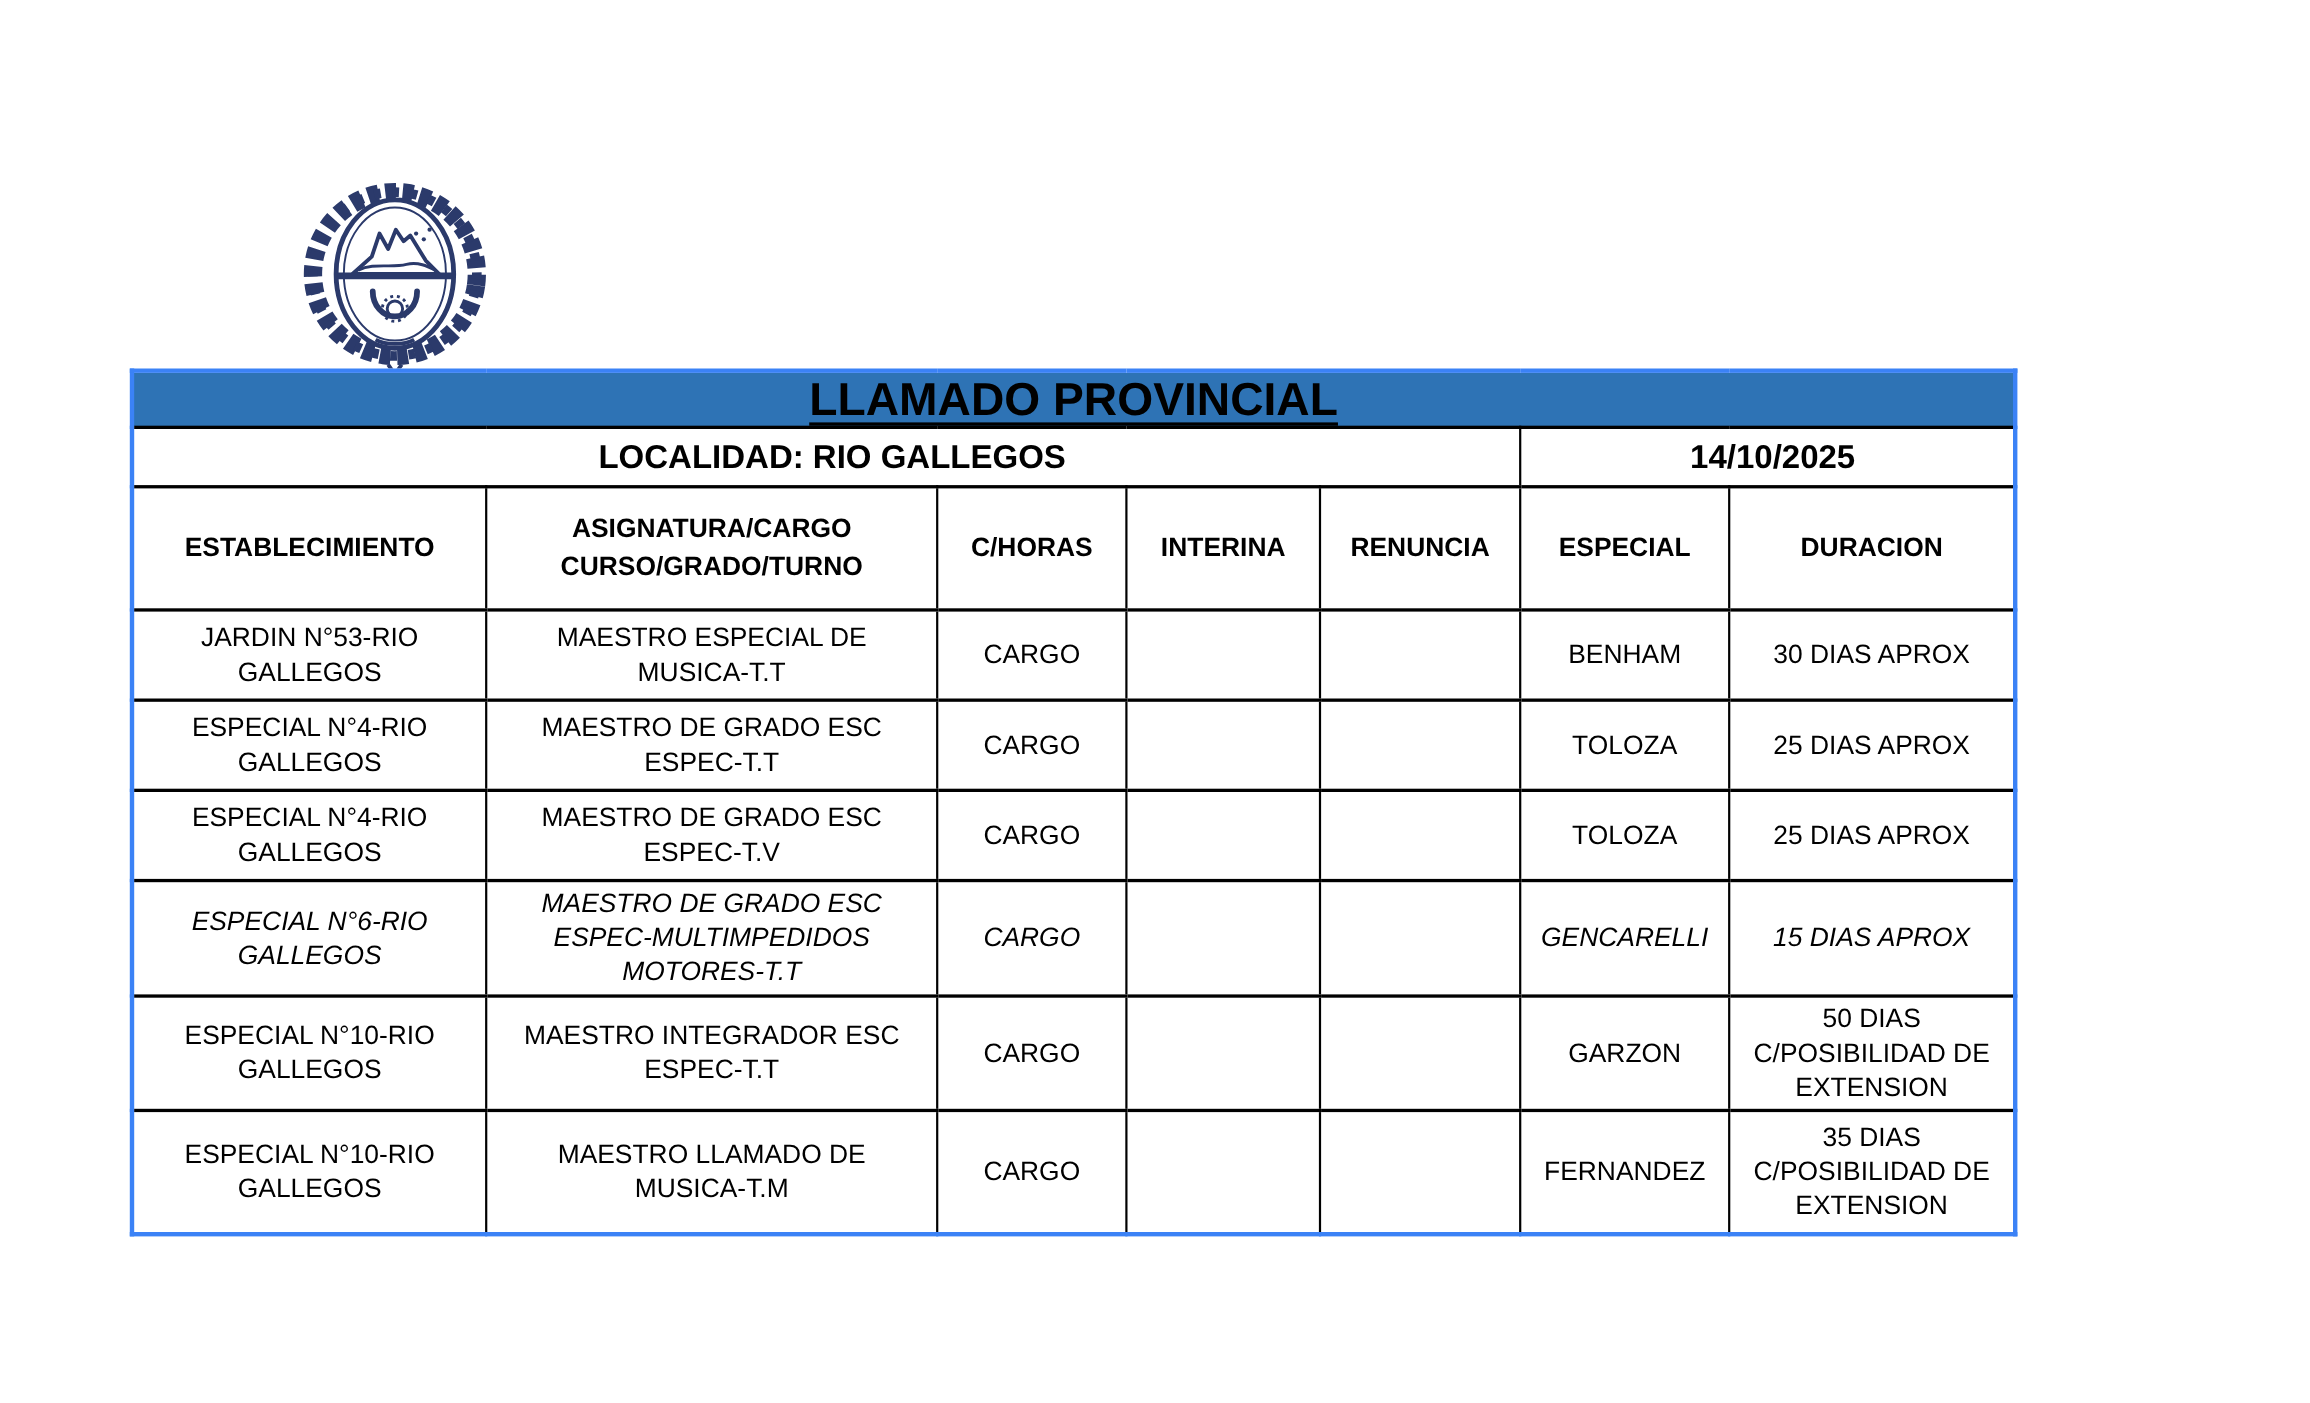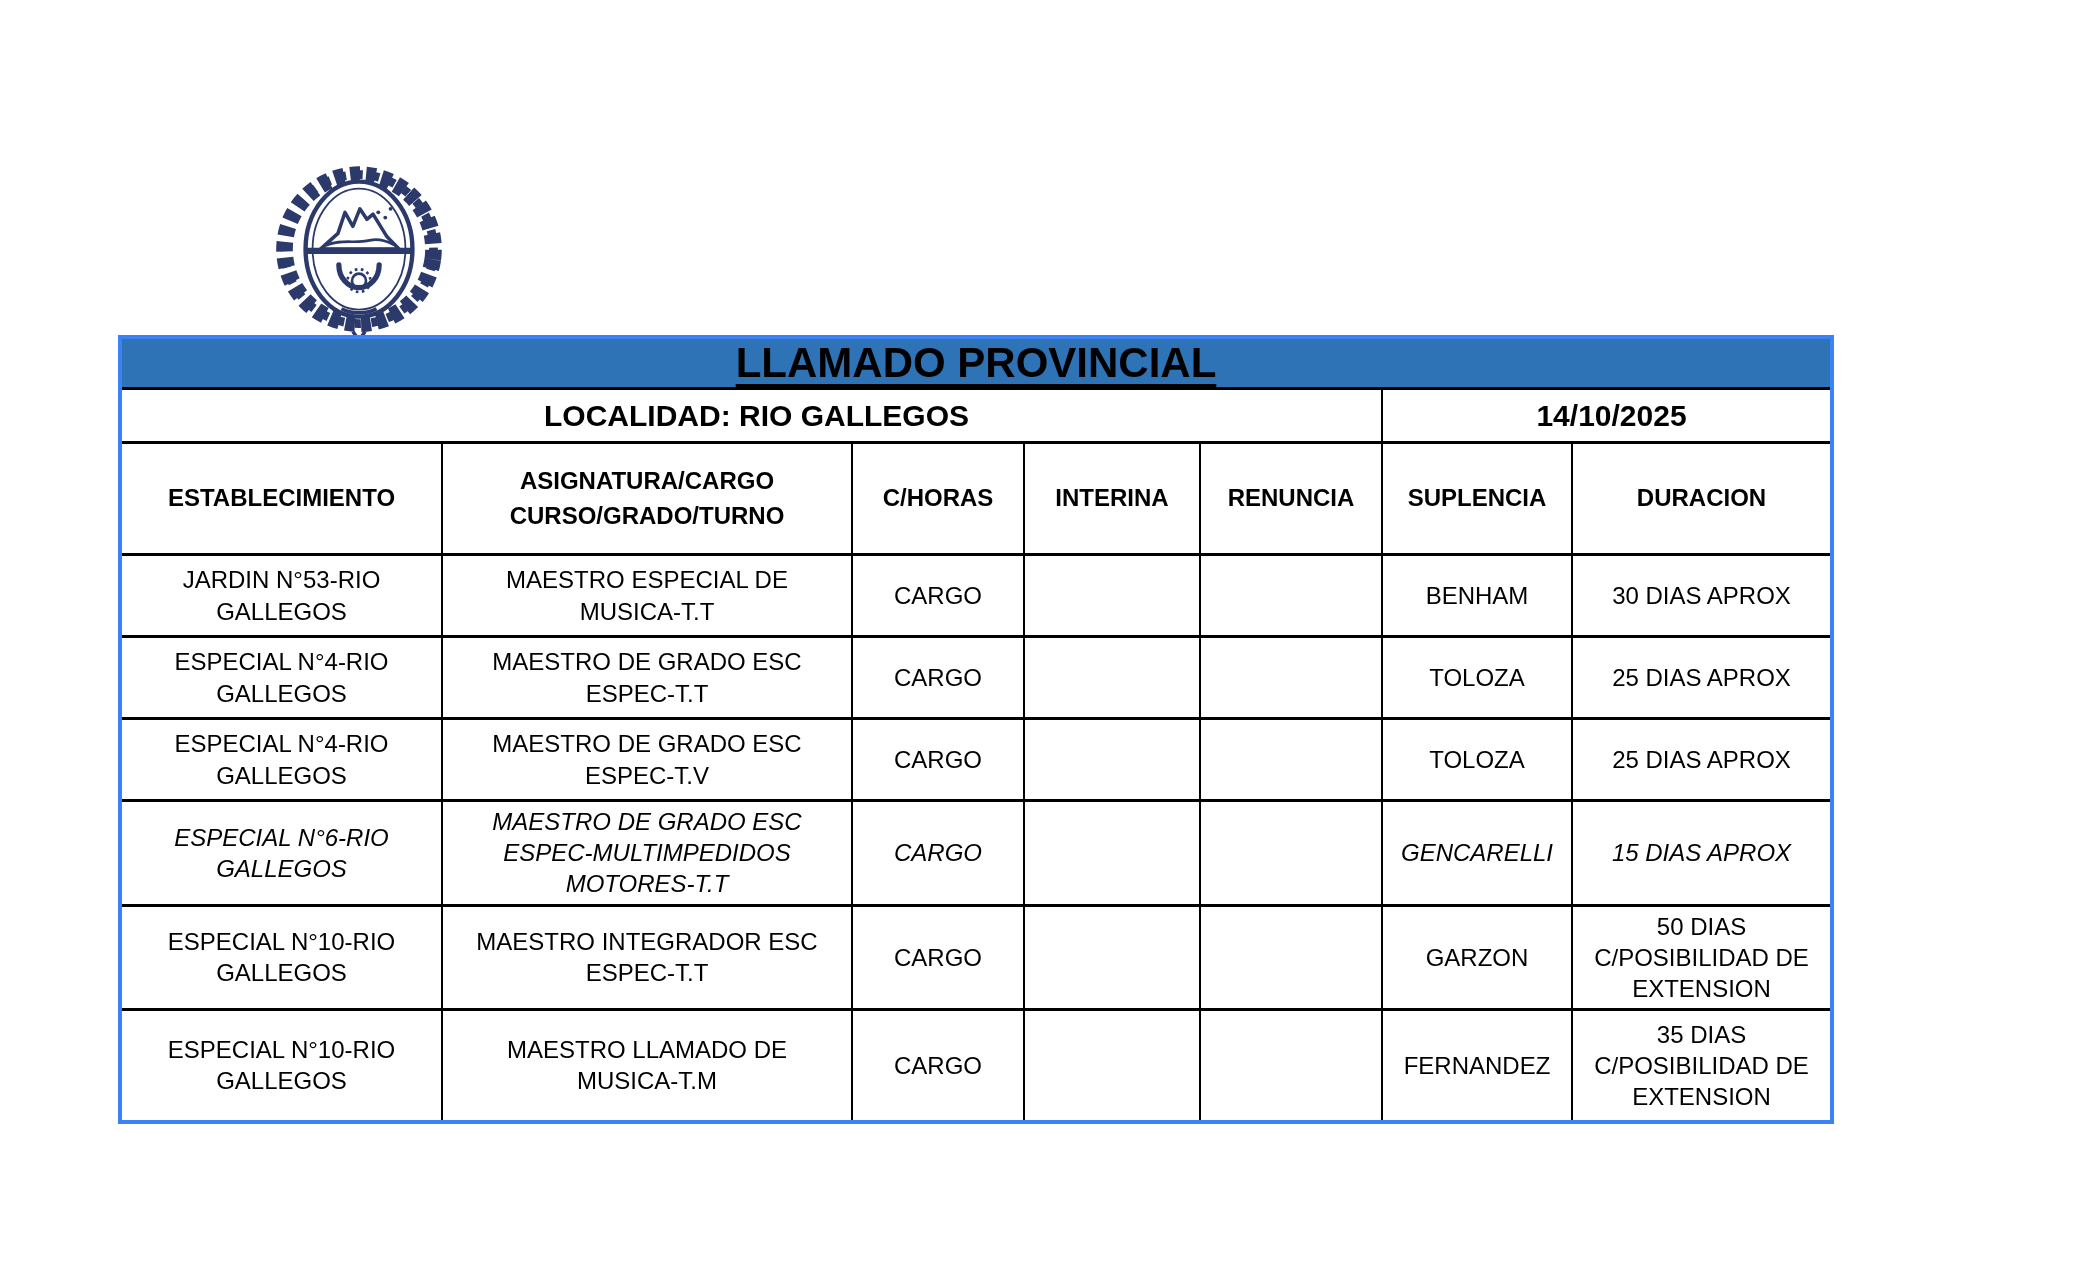--- a/index.html
+++ b/index.html
@@ -140,21 +140,21 @@
 
     <tr>
       <th class="head-cell">ESTABLECIMIENTO</th>
       <th class="head-cell">
         <span>ASIGNATURA/CARGO</span><br>
         <span>CURSO/GRADO/TURNO</span>
       </th>
       <th class="head-cell">C/HORAS</th>
       <th class="head-cell">INTERINA</th>
       <th class="head-cell">RENUNCIA</th>
-      <th class="head-cell">SUPLENCIA</th>
+      <th class="head-cell">ESPECIAL</th>
       <th class="head-cell">DURACION</th>
     </tr>
 
     <tr class="row-2line">
       <td class="body-cell cell-est">JARDIN N°53-RIO GALLEGOS</td>
       <td class="body-cell cell-asig">MAESTRO ESPECIAL DE MUSICA-T.T</td>
       <td class="body-cell">CARGO</td>
       <td class="body-cell"></td>
       <td class="body-cell"></td>
       <td class="body-cell">BENHAM</td>

